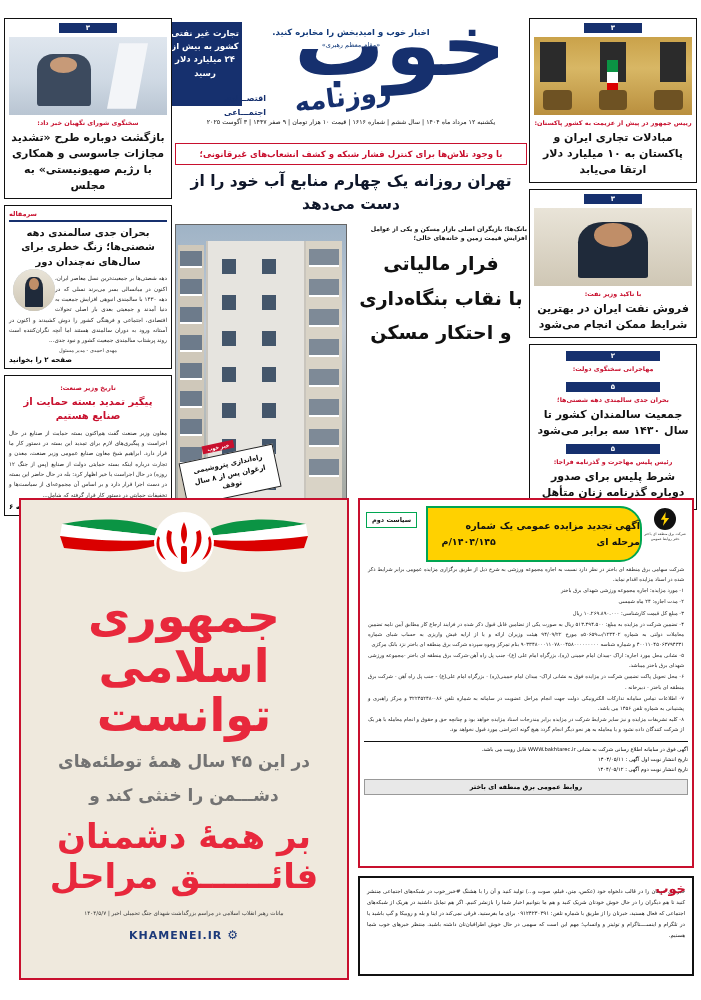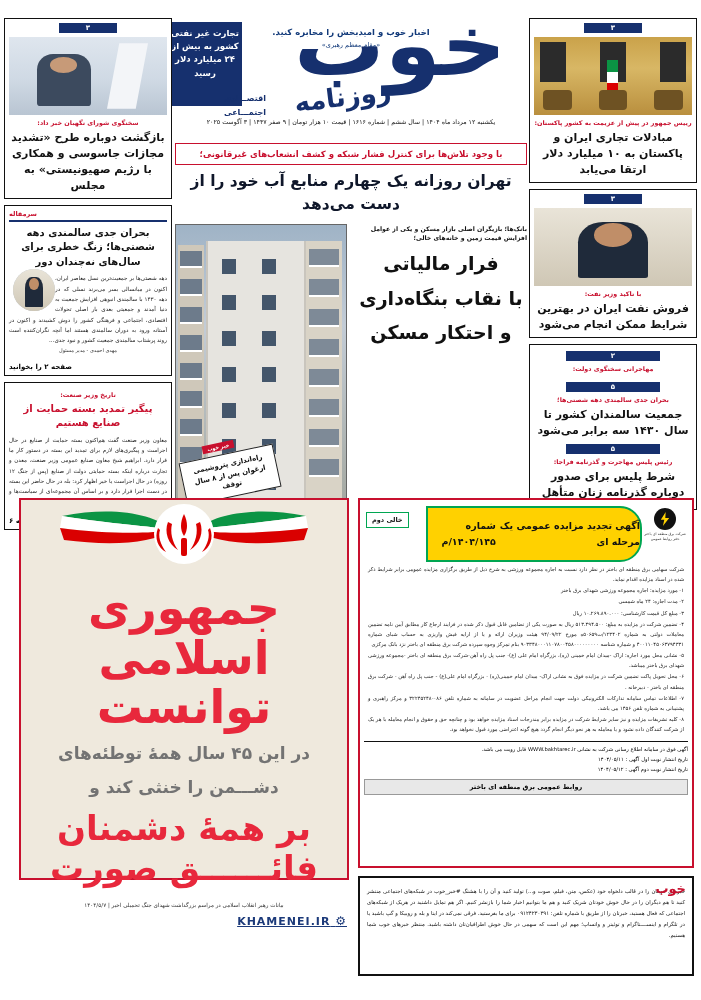--- a/index.html
+++ b/index.html
@@ -42,21 +42,21 @@
   #right-col{right:4px;}
   .card{border:1px solid #111;background:#fff;margin-bottom:6px;padding:4px;box-sizing:border-box;}
   .pagetag{background:#16306e;color:#fff;font-size:7px;text-align:center;
     width:58px;margin:0 auto 4px;padding:1px 0;font-weight:bold;}
   .pagetag.wide{width:94px;}
   .photo{width:100%;height:78px;background:#c9d2dc;position:relative;overflow:hidden;}
   .kicker{color:#c8102e;font-size:6.4px;text-align:center;font-weight:bold;margin:4px 0 2px;line-height:1.4;}
   .hl{font-size:11px;font-weight:bold;text-align:center;line-height:1.45;color:#111;}
   .hl.sm{font-size:10px;}
   .body-txt{font-size:5.6px;line-height:1.85;text-align:justify;color:#222;margin-top:4px;}
-  .readmore{font-size:7px;font-weight:bold;text-align:left;margin-top:10px;}
+  .readmore{font-size:7px;font-weight:bold;text-align:left;margin-top:3px;}
   .sec-label{font-size:6.5px;color:#c8102e;font-weight:bold;text-align:left;}
   .editorial-head{border-top:2px solid #16306e;margin:2px 0 4px;}
   .author-chip{float:left;width:42px;height:42px;border-radius:50%;background:#b9c4d2;
     margin:0 0 3px 4px;position:relative;overflow:hidden;}
   .author-name{font-size:5px;color:#333;text-align:center;clear:both;padding-top:1px;}
   
   .mini{border-bottom:0;padding:2px 0 4px;}
   
   #center{position:absolute;left:175px;top:140px;width:352px;}
   .redbar{
@@ -73,30 +73,30 @@
   .badge-note{
     position:absolute;left:6px;bottom:16px;width:96px;background:#fff;border:1px solid #222;
     transform:rotate(-12deg);padding:5px 3px;box-sizing:border-box;text-align:center;
     font-size:7px;font-weight:bold;line-height:1.5;color:#111;
   }
   .badge-cap{position:absolute;left:26px;bottom:62px;background:#c8102e;color:#fff;font-size:5px;
     padding:1px 5px;transform:rotate(-12deg);font-weight:bold;}
   
   #bottom{position:absolute;left:0;top:492px;width:701px;height:508px;}
   #poster{
-    position:absolute;right:352px;left:20px;top:6px;width:330px;height:382px;
-    background:#efe9dd;border:2px solid #c8102e;box-sizing:border-box;padding:0;
+    position:absolute;right:352px;left:20px;top:6px;width:330px;height:482px;
+    background:#efe9dd;border:2px solid #c8102e;box-sizing:border-box;padding:8px;
   }
   .flag-emblem{position:relative;height:78px;}
   .poster-lines{text-align:center;margin-top:6px;}
   .pl-red{color:#e8283c;font-weight:bold;font-size:46px;line-height:1.08;letter-spacing:-1px;}
   .pl-blue{color:#737373;font-weight:bold;font-size:17px;line-height:1.5;margin:8px 0;}
   .pl-red2{color:#e8283c;font-weight:bold;font-size:34px;line-height:1.18;}
   .poster-credit{font-size:5.6px;color:#333;text-align:center;margin-top:14px;}
-  .khamenei{margin:6px auto 0;color:#1c3a7a;font-size:11px;font-weight:bold;letter-spacing:1px;text-decoration:underline;}
+  .khamenei{margin:12px auto 0;text-align:center;color:#1c3a7a;font-size:11px;font-weight:bold;letter-spacing:1px;}
   #tender{
     position:absolute;left:358px;top:6px;width:336px;height:370px;
     border:2px solid #c8102e;box-sizing:border-box;background:#fff;padding:4px;
   }
   .tender-top{position:relative;height:58px;}
   .tender-yellow{
     position:absolute;right:46px;left:62px;top:2px;height:52px;background:#ffd100;
     border:2px solid #00a651;border-radius:0 22px 22px 0;
     display:flex;flex-direction:row;align-items:center;justify-content:center;
     font-size:9.5px;font-weight:bold;color:#111;line-height:1.7;
@@ -339,21 +339,21 @@
           </g>
         </svg>
       </div>
       <div class="poster-lines">
         <div class="pl-red">جمهوری</div>
         <div class="pl-red">اسلامی</div>
         <div class="pl-red">توانست</div>
         <div class="pl-blue">در این ۴۵ سال همهٔ توطئه‌های</div>
         <div class="pl-blue">دشـــمن را خنثی کند و</div>
         <div class="pl-red2">بر همهٔ دشمنان</div>
-        <div class="pl-red2">فائــــــق صورت</div>
+        <div class="pl-red2">فائــــــق مراحل</div>
       </div>
       <div class="poster-credit">بیانات رهبر انقلاب اسلامی در مراسم بزرگداشت شهدای جنگ تحمیلی اخیر | ۱۴۰۴/۵/۷</div>
       <div class="khamenei">
         <span style="font-size:12px">⚙</span>
         <span>KHAMENEI.IR</span>
       </div>
     </div>
 
     <div id="tender">
       <div class="tender-top">
@@ -361,21 +361,21 @@
           <div class="mark"></div>
           <div class="cap">
             <span>شرکت برق منطقه ای باختر</span><br>
             <span>دفتر روابط عمومی</span>
           </div>
         </div>
         <div class="tender-yellow">
           <span>آگهی تجدید مزایده عمومی یک مرحله ای</span>
           <span>شماره ۱۴۰۴/۱۴۵/م</span>
         </div>
-        <div class="tender-nobat">خالی دوم</div>
+        <div class="tender-nobat">سیاست دوم</div>
       </div>
       <div class="tender-body">
         <p>شرکت سهامی برق منطقه ای باختر در نظر دارد نسبت به اجاره مجموعه ورزشی به شرح ذیل از طریق برگزاری مزایده عمومی برابر شرایط ذکر شده در اسناد مزایده اقدام نماید.</p>
         <p>۱- مورد مزایده: اجاره مجموعه ورزشی شهدای برق باختر</p>
         <p>۲- مدت اجاره: ۲۴ ماه شمسی</p>
         <p>۳- مبلغ کل قیمت کارشناسی: ۱۰.۲۶۹.۸۹۰.۰۰۰ ریال</p>
         <p>۴- تضمین شرکت در مزایده به مبلغ: ۵۱۳.۴۹۴.۵۰۰ ریال به صورت یکی از تضامین قابل قبول ذکر شده در فرایند ارجاع کار مطابق آیین نامه تضمین معاملات دولتی به شماره ۱۲۳۴۰۲/ت۵۰۶۵۹ه مورخ ۹۴/۰۹/۲۲ هیئت وزیران ارائه و یا از ارایه فیش واریزی به حساب شبای شماره ۴۰۰۱۱۰۴۵۰۶۳۷۹۴۳۳۱ و شماره شناسه ۹۰۳۳۴۸۰۰۰۱۱۰۷۸۰۰۴۵۸۰۰۰۰۰۰۰۰۰ بنام تمرکز وجوه سپرده شرکت برق منطقه ای باختر نزد بانک مرکزی</p>
         <p>۵- نشانی محل مورد اجاره: اراک -میدان امام خمینی (ره)، بزرگراه امام علی (ع)- جنب پل راه آهن-شرکت برق منطقه ای باختر -مجموعه ورزشی شهدای برق باختر میباشد.</p>
         <p>۶- محل تحویل پاکت تضمین شرکت در مزایده فوق به نشانی اراک- میدان امام خمینی(ره) - بزرگراه امام علی(ع) - جنب پل راه آهن - شرکت برق منطقه ای باختر - دبیرخانه .</p>
         <p>۷- اطلاعات تماس سامانه تدارکات الکترونیکی دولت جهت انجام مراحل عضویت در سامانه به شماره تلفن ۰۸۶-۳۲۲۴۵۲۴۸ و مرکز راهبری و پشتیبانی به شماره تلفن ۱۴۵۶ می باشد.</p>

